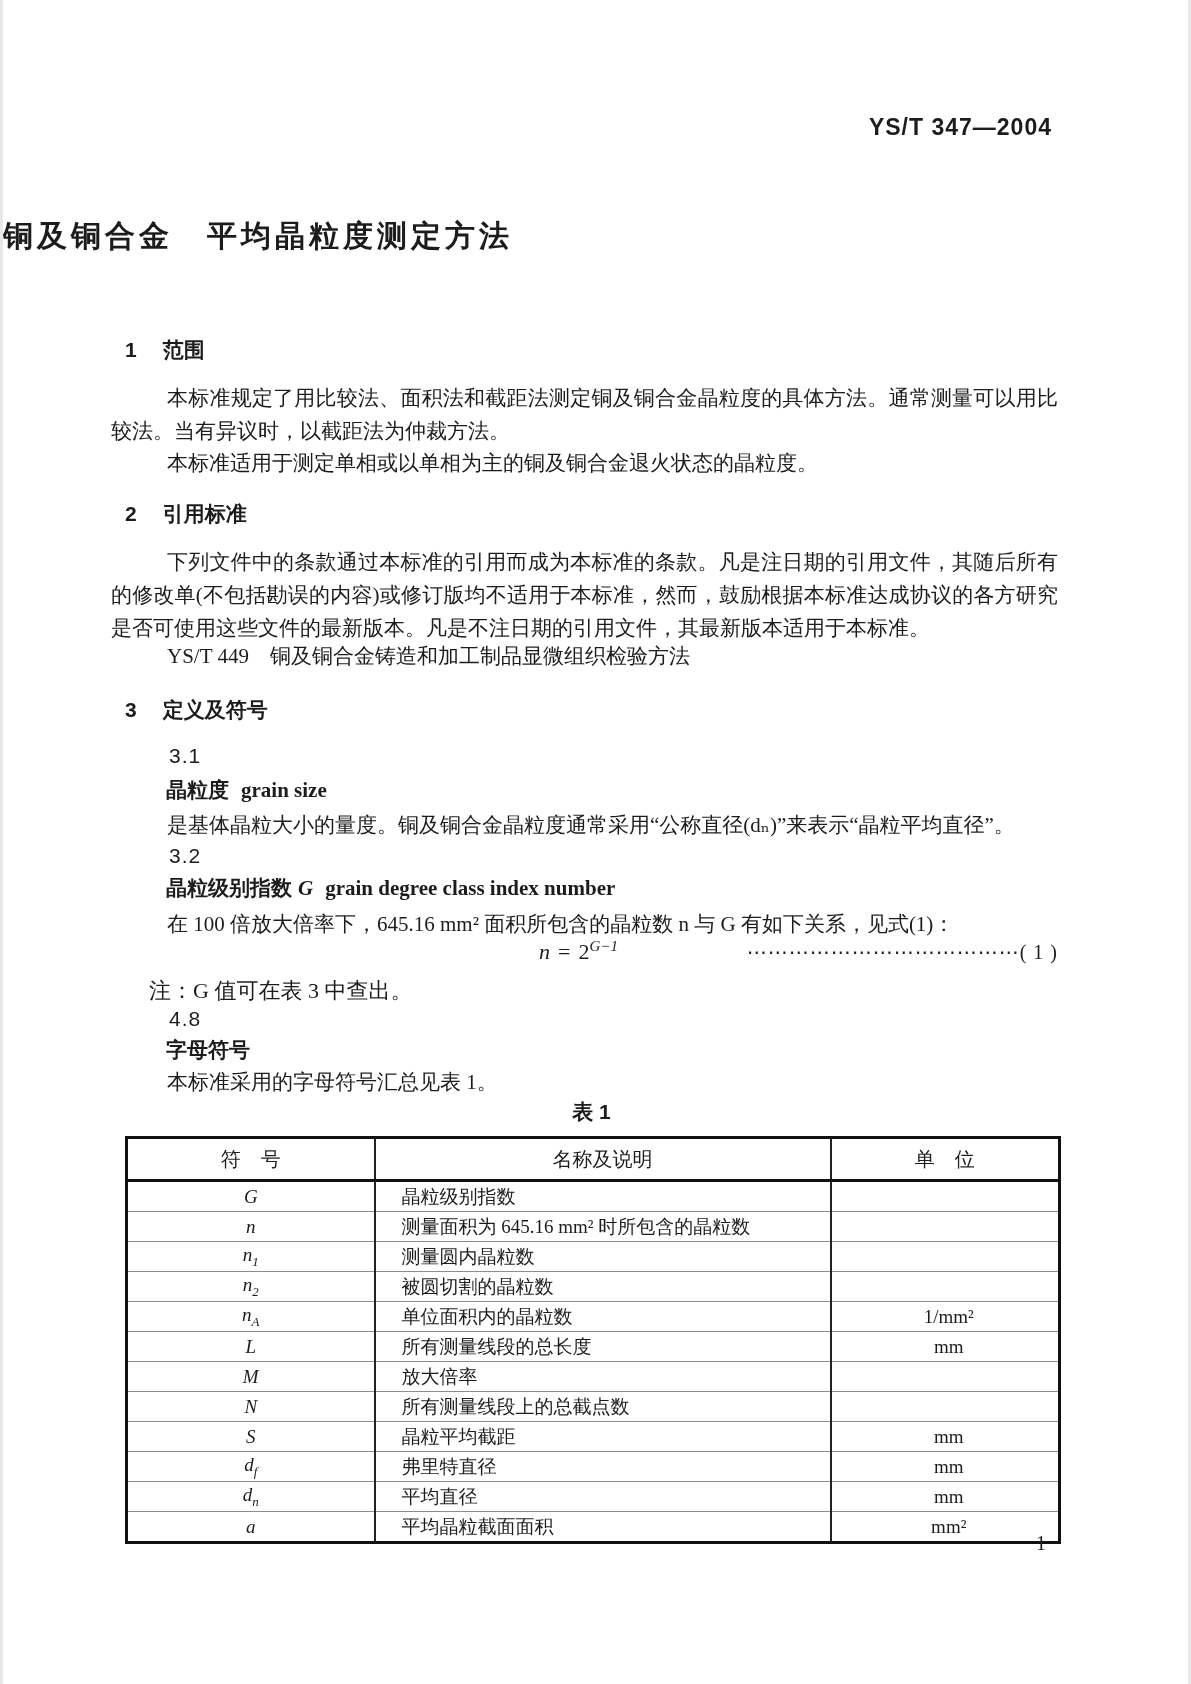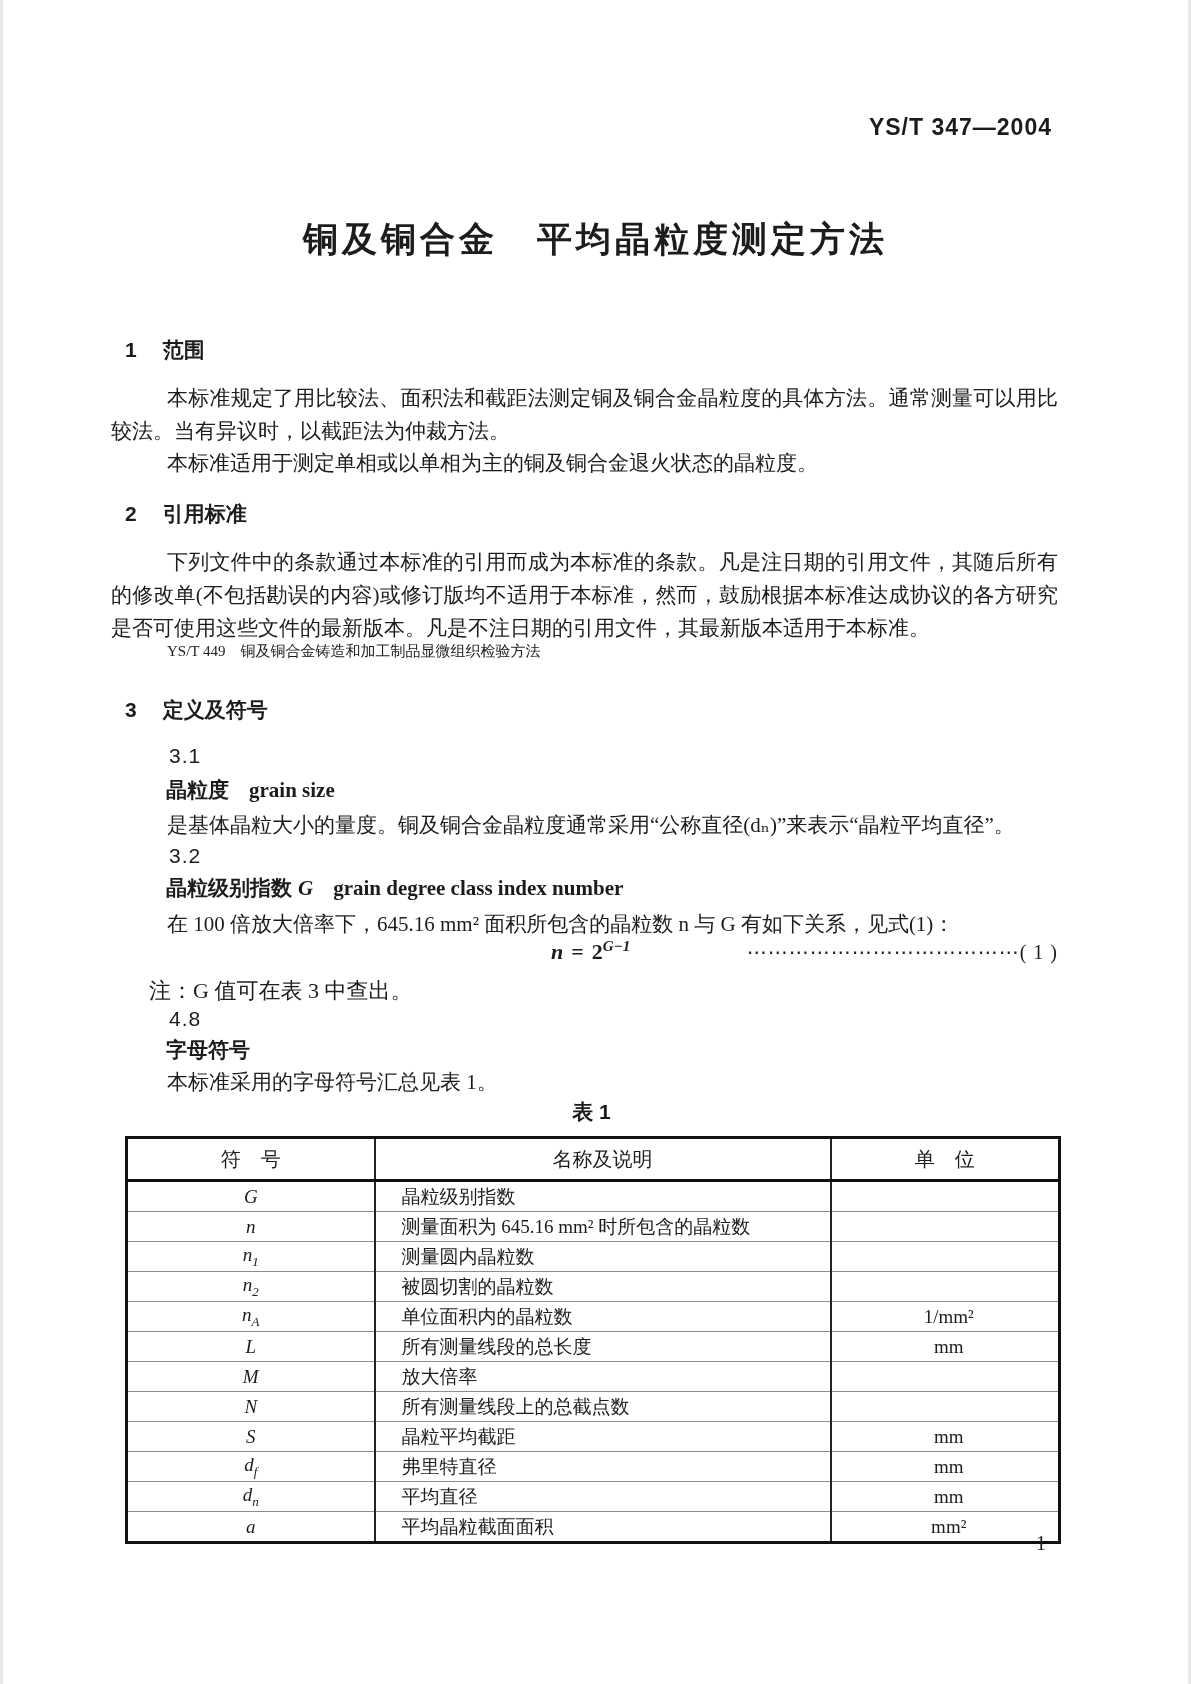--- a/index.html
+++ b/index.html
@@ -14,55 +14,53 @@
   }
   .abs{position:absolute;}
 
   .header-code{
     top:114px; right:136px;
     font-family:"Liberation Sans","DejaVu Sans",sans-serif;
     font-size:23px; font-weight:600; letter-spacing:1px;
   }
   .doc-title{
     top:216px; left:0; width:100%;
-    text-align:center;
     font-family:Liberation Mono, monospace;
-    font-size:35px; font-weight:700; letter-spacing:4px;
+    font-size:30px; font-weight:700; letter-spacing:4px;
   }
 
   .sec-head{
     left:122px;
     font-family:"Liberation Sans","DejaVu Sans",sans-serif;
     font-size:21px; font-weight:700;
   }
   .sec-head .sec-num{display:inline-block; margin-right:26px; font-weight:700;}
 
   .sub-num{
     left:122px;
     font-family:"Liberation Sans","DejaVu Sans",sans-serif;
     font-size:21px; font-weight:400; letter-spacing:1px;margin-left:44px;
   }
 
   .term-line{ left:163px; font-size:21px; font-weight:700; }
   .term-line .term-cn{ font-family:"Liberation Sans","DejaVu Sans",sans-serif; font-weight:700;}
   .term-line .term-var{ font-style:italic; font-weight:700; margin-left:6px;}
-  .term-line .term-en{ font-family:"Liberation Serif","DejaVu Serif",serif; font-weight:700; margin-left:20px;}
+  .term-line .term-en{ font-family:"Liberation Serif","DejaVu Serif",serif; font-weight:700; margin-left:12px;}
 
   .para{
     left:108px; width:947px;
     font-size:21px; line-height:33px;
     text-align:justify; text-indent:56px;
   }
-  .line{ left:164px; font-size:15px; }
+  .line{ left:164px; font-size:21px; }
 
   .formula-row{ left:0; top:938px; width:1191px; height:34px; }
   .formula{
-    position:absolute; left:548px; top:0;
+    position:absolute; left:536px; top:0;
     font-size:22px;
-    font-weight:bold;
   }
   .formula .var{font-style:italic;}
   .formula .eq{margin:0 8px;}
   .formula sup{font-size:15px; font-style:italic;}
   .formula-dots{
     position:absolute; right:136px; top:2px; width:330px;
     text-align:right; font-size:20px; letter-spacing:1px; white-space:nowrap;
     overflow:hidden;
   }
   .note-line{ left:146px; font-size:22px; }

